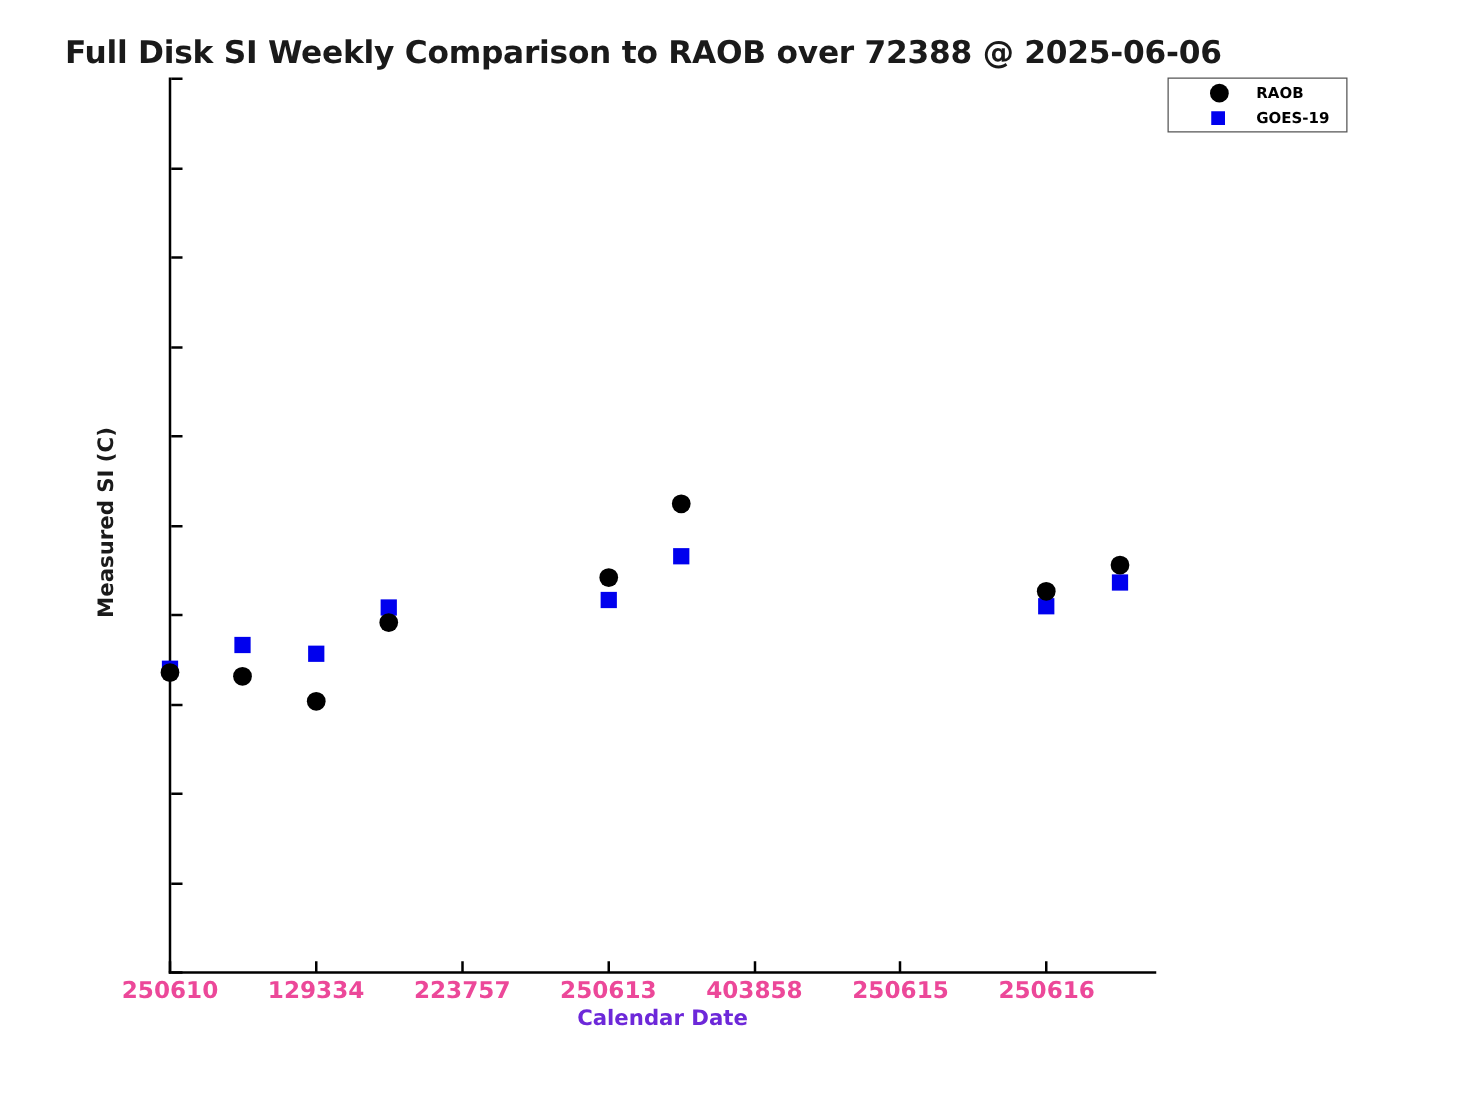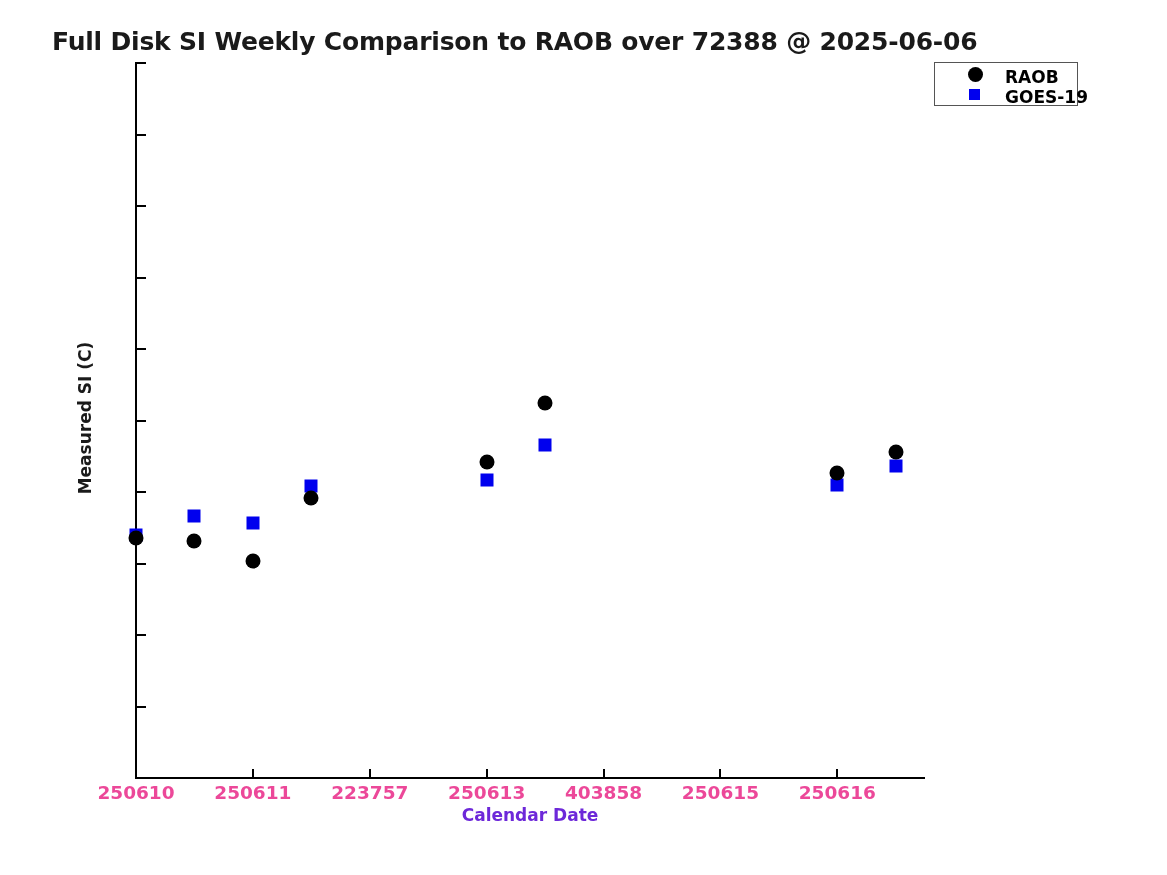--- a/index.html
+++ b/index.html
@@ -143,21 +143,21 @@
     left: 9px;
     top: 5px;
     width: 11px;
     height: 11px;
     background: #0000ee;
   }
   .legend-text {
     position: absolute;
     left: 70px;
     top: 3px;
-    font-size: 17px;
+    font-size: 12px;
     font-weight: bold;
     color: #000000;
     white-space: nowrap;
   }
 </style>
 </head>
 <body>
 
 <div id="figure">
 
@@ -176,21 +176,21 @@
       <div class="ytick-mark" style="top: 491px;"></div>
       <div class="ytick-mark" style="top: 562.5px;"></div>
       <div class="ytick-mark" style="top: 634px;"></div>
       <div class="ytick-mark" style="top: 705.5px;"></div>
       <div class="ytick-mark" style="top: 777px;"></div>
     </div>
   <div id="xticks-container">
       <div class="xtick-mark" style="left: 135px;"></div>
       <div class="xtick-label" style="left: 136px;">250610</div>
       <div class="xtick-mark" style="left: 251.889px;"></div>
-      <div class="xtick-label" style="left: 252.889px;">250611</div>
+      <div class="xtick-label" style="left: 252.889px;">129334</div>
       <div class="xtick-mark" style="left: 368.778px;"></div>
       <div class="xtick-label" style="left: 369.778px;">223757</div>
       <div class="xtick-mark" style="left: 485.667px;"></div>
       <div class="xtick-label" style="left: 486.667px;">250613</div>
       <div class="xtick-mark" style="left: 602.556px;"></div>
       <div class="xtick-label" style="left: 603.556px;">403858</div>
       <div class="xtick-mark" style="left: 719.444px;"></div>
       <div class="xtick-label" style="left: 720.444px;">250615</div>
       <div class="xtick-mark" style="left: 836.333px;"></div>
       <div class="xtick-label" style="left: 837.333px;">250616</div>

